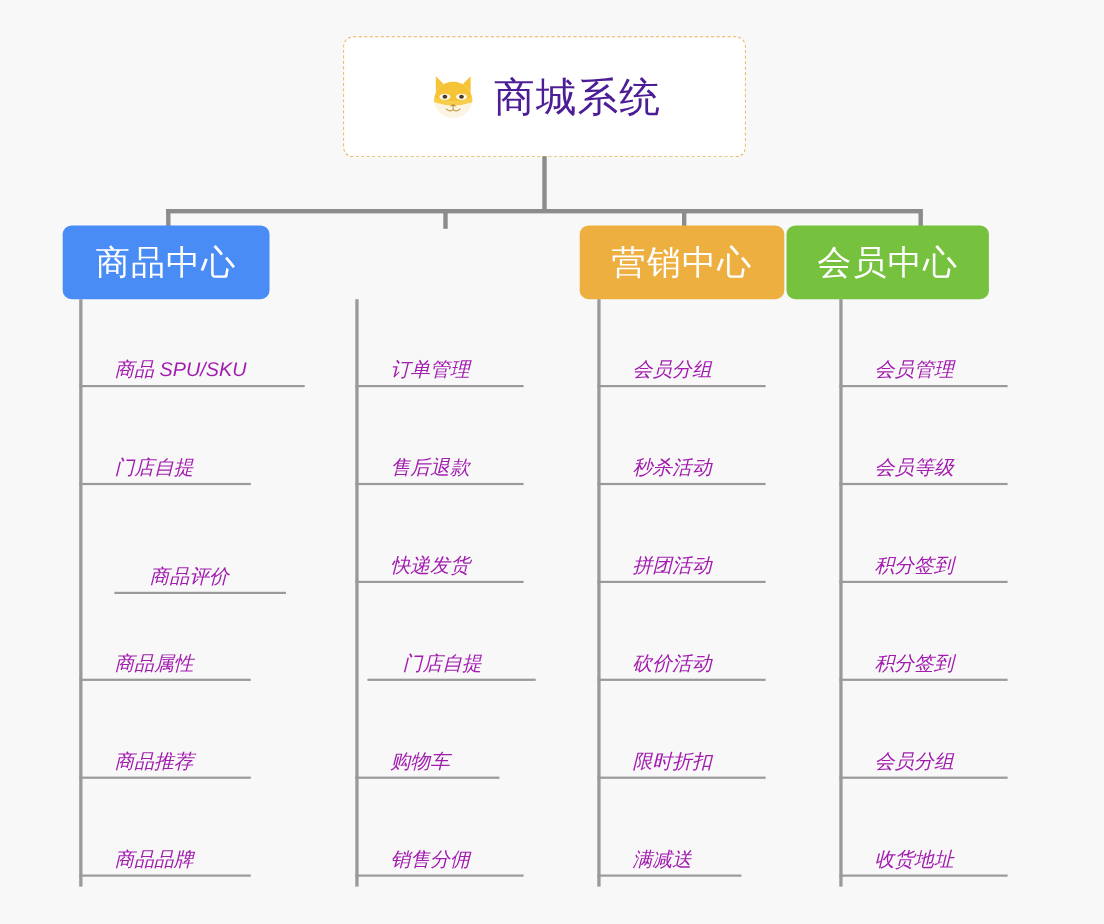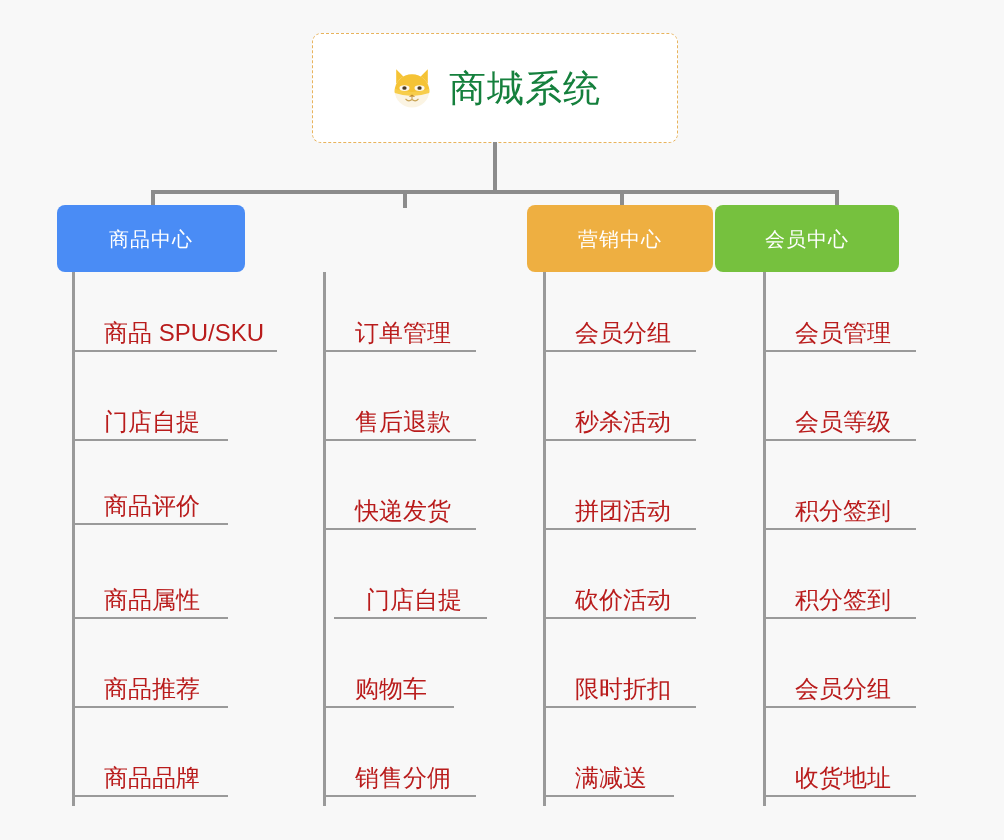--- a/index.html
+++ b/index.html
@@ -31,21 +31,21 @@
     background: #ffffff;
     border: 1px dashed #e8b35c;
     border-radius: 9px;
     display: flex;
     align-items: center;
     justify-content: center;
     gap: 14px;
   }
   .root-label {
     font-size: 37px;
-    color: #15803d;
+    color: #4c1d95;
     letter-spacing: 1px;
     line-height: 1;
     white-space: nowrap;
   }
   .shiba-icon {
     width: 46px;
     height: 46px;
     flex: 0 0 46px;
     display: block;
   }
@@ -63,21 +63,21 @@
     position: absolute;
     top: 205px;
     height: 67px;
     box-sizing: border-box;
     border-radius: 8px;
     display: flex;
     align-items: center;
     justify-content: center;
   }
   .cat-label {
-    font-size: 20px;
+    font-size: 31px;
     color: #ffffff;
     letter-spacing: 1px;
     line-height: 1;
     white-space: nowrap;
     font-family: Liberation Serif, serif;
   }
 
   
   .branch {
     position: absolute;
@@ -95,24 +95,25 @@
     left: 0;
     height: 80px;
     box-sizing: border-box;
     border-bottom: 2px solid #9a9a9a;
     display: flex;
     align-items: flex-end;
     padding-left: 32px;
     padding-bottom: 3px;
   }
   .leaf-label {
-    font-size: 24px;
-    color: #b91c1c;
+    font-size: 18px;
+    color: #a21caf;
     line-height: 1.15;
     white-space: nowrap;
+    font-style: italic;
   }
 </style>
 </head>
 <body>
 
 <div id="chart">
 
   <div class="root-node">
     <svg class="shiba-icon" viewBox="0 0 64 64">
       <path d="M10 6 L10 26 L22 18 Z" fill="#f5c335"></path>
@@ -155,21 +156,21 @@
   </div>
 
   <div class="branch" style="left:72px;">
     <div class="trunk" style="height:534px;"></div>
     <div class="leaf" style="top:0px;   width:205px;">
       <span class="leaf-label">商品 SPU/SKU</span>
       </div>
     <div class="leaf" style="top:89px;  width:156px;">
       <span class="leaf-label">门店自提</span>
       </div>
-    <div class="leaf" style="top:173px; width:156px;">
+    <div class="leaf" style="top:188px; width:156px;margin-left:32px;">
       <span class="leaf-label">商品评价</span>
       </div>
     <div class="leaf" style="top:267px; width:156px;text-align:right;">
       <span class="leaf-label">商品属性</span>
       </div>
     <div class="leaf" style="top:356px; width:156px;">
       <span class="leaf-label">商品推荐</span>
       </div>
     <div class="leaf" style="top:445px; width:156px;">
       <span class="leaf-label">商品品牌</span>

